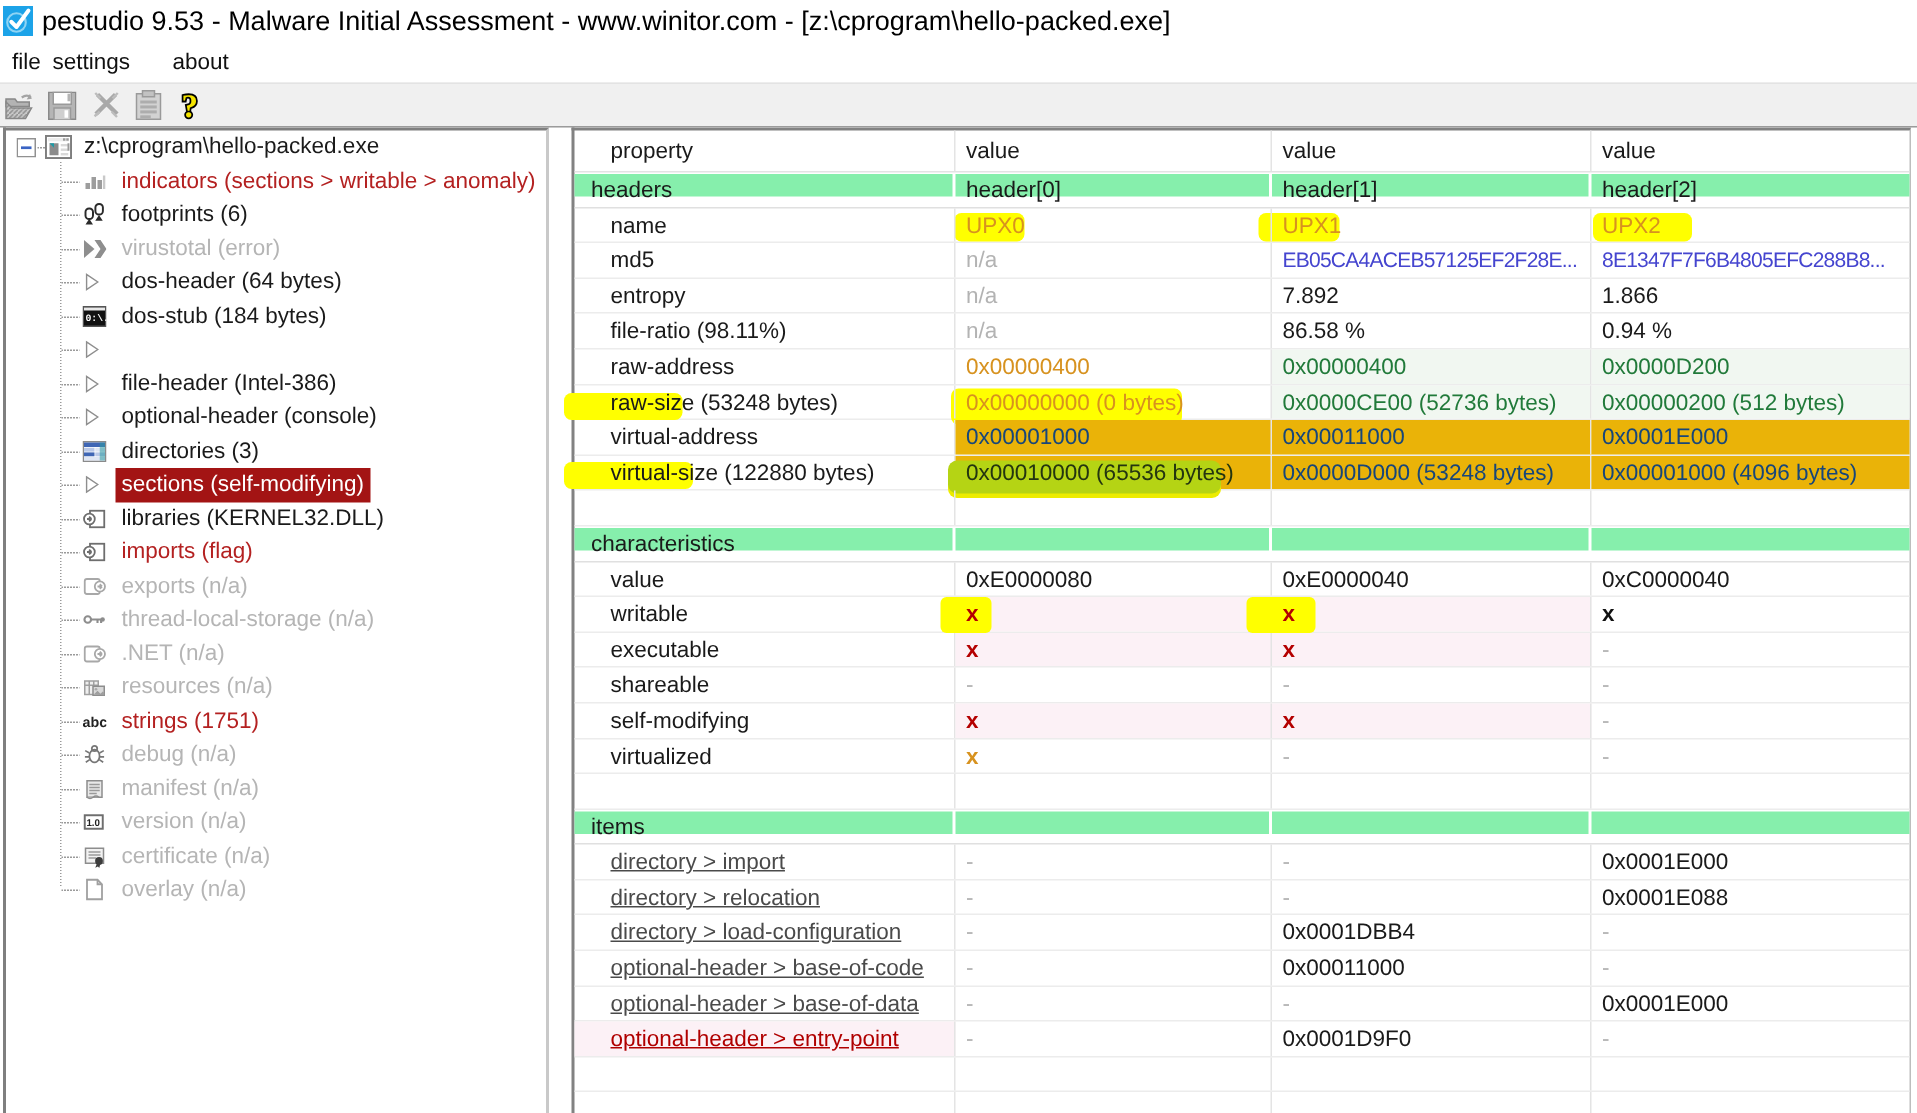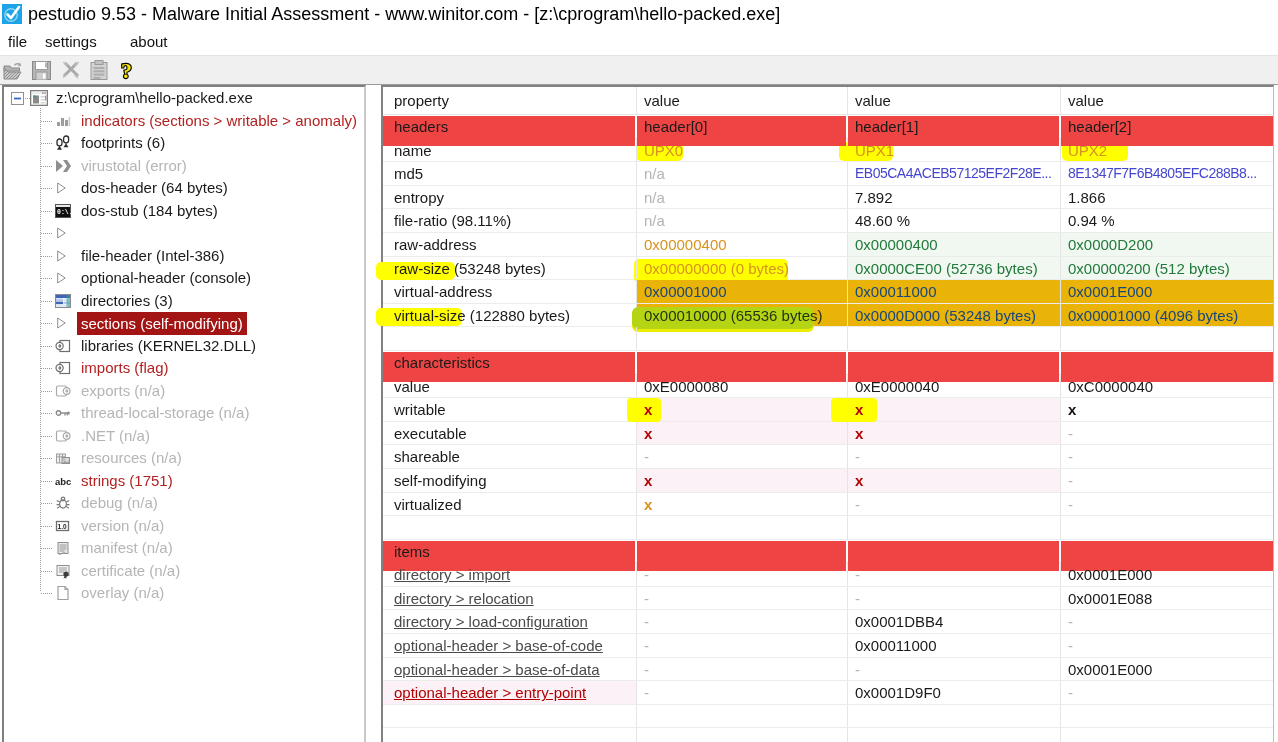--- a/index.html
+++ b/index.html
@@ -17,27 +17,27 @@
 .ticon{position:absolute;left:51px;top:3px;width:16px;height:16px}
 .vdots{position:absolute;left:36px;top:21px;width:1px;height:483px;background-image:repeating-linear-gradient(to bottom,#9a9a9a 0 1px,transparent 1px 2px)}
 .hdots{position:absolute;left:37px;top:11px;width:12px;height:1px;background-image:repeating-linear-gradient(to right,#9a9a9a 0 1px,transparent 1px 2px)}
 .red{color:#b42121}
 .gyt{color:#b5b5b5}
 .tri{position:absolute;left:53px;top:5px}
 
 #hdr{height:28px;line-height:27px;display:flex;border-bottom:1px solid #e3e3e3;box-sizing:border-box}
 .r{height:23.6px;line-height:23.6px;display:flex;position:relative;box-sizing:border-box;border-bottom:1px solid #ececec}
 .c{box-sizing:border-box;border-right:1px solid #e4e4e4;padding-left:7px;white-space:pre;overflow:visible;position:relative;z-index:2}
-.c0{width:254px;padding-left:11px}
+.c0{width:254px;padding-left:24px}
 .c1{width:211px}
 .c2{width:213px}
 .c3{width:212px;border-right:none}
 .band{border-bottom:1px solid #e0e0e0}
 .band .c{border-right:none;padding:0}
-.band .in{display:block;height:30px;line-height:21.5px;margin:1px 2px 1px 0;background:#ef4444;padding-left:7px}
+.band .in{display:block;height:15px;line-height:21.5px;margin:1px 2px 1px 0;background:#86efac;padding-left:7px}
 .band .c0 .in{padding-left:11px}
 .band .c3 .in{margin-right:0}
 .gb{background:#f1f7f1}
 .bb{background:#eab308}
 .pk{background:#fcf1f6}
 .or{color:#d7921f}
 .gr{color:#217a3a}
 .bl{color:#17467a}
 .gy{color:#b3b3b3}
 .lk{color:#4545cf;font-size:14px;letter-spacing:-0.5px}
@@ -53,22 +53,22 @@
 
 <svg class="abs" style="left:2px;top:4px" width="20" height="20" viewBox="0 0 20 20">
     <rect x="0" y="0" width="20" height="20" fill="#1ca3e8"></rect>
     <circle cx="9" cy="11" r="6.2" fill="none" stroke="#8ed4f4" stroke-width="1.4"></circle>
     <path d="M5.5 10.5 L9 14 L17 3" fill="none" stroke="#fff" stroke-width="2.6" stroke-linecap="round" stroke-linejoin="round"></path>
   </svg>
 <div id="title">pestudio 9.53 - Malware Initial Assessment - www.winitor.com - [z:\cprogram\hello-packed.exe]</div>
 
 <div id="menubar">
     <span style="left:8px">file</span>
-    <span style="left:45px">settings</span>
-    <span style="left:130px">about</span>
+    <span style="left:35px">settings</span>
+    <span style="left:115px">about</span>
   </div>
 
 <div id="toolbar">
 <svg class="abs" style="left:3px;top:5px" width="21" height="20" viewBox="0 0 21 20">
       <defs>
         <pattern id="ht" width="3" height="3" patternUnits="userSpaceOnUse">
           <rect width="3" height="3" fill="#c9c9c9"></rect>
           <path d="M0 3 L3 0" stroke="#8f8f8f" stroke-width="1"></path>
         </pattern>
       </defs>
@@ -200,28 +200,28 @@
       </svg><span class="txt gyt">resources (n/a)</span></div>
 <div class="trow"><div class="hdots"></div><svg class="ticon" viewBox="0 0 16 16">
         <text x="0" y="11.5" font-size="9.5" font-weight="bold" fill="#222" font-family="Liberation Sans">abc</text>
       </svg><span class="txt red">strings (1751)</span></div>
 <div class="trow"><div class="hdots"></div><svg class="ticon" viewBox="0 0 16 16">
         <ellipse cx="8" cy="9" rx="3.4" ry="4.2" fill="none" stroke="#777" stroke-width="1.2"></ellipse>
         <circle cx="8" cy="4" r="1.8" fill="none" stroke="#777" stroke-width="1.2"></circle>
         <path d="M4.6 7 L1.8 5.4 M4.6 9.6 H1.6 M4.8 11.4 L2.2 13.2 M11.4 7 L14.2 5.4 M11.4 9.6 H14.4 M11.2 11.4 L13.8 13.2" stroke="#777" stroke-width="1.1"></path>
       </svg><span class="txt gyt">debug (n/a)</span></div>
 <div class="trow"><div class="hdots"></div><svg class="ticon" viewBox="0 0 16 16">
-        <rect x="1.5" y="3.5" width="12" height="9" fill="#fff" stroke="#6e6e6e" stroke-width="1.3"></rect>
-        <text x="2.6" y="10.5" font-size="6.5" font-weight="bold" fill="#222" font-family="Liberation Sans">1.0</text>
-      </svg><span class="txt gyt">version (n/a)</span></div>
-<div class="trow"><div class="hdots"></div><svg class="ticon" viewBox="0 0 16 16">
         <rect x="3" y="2.5" width="10" height="11" fill="#e9e9e9" stroke="#8d8d8d"></rect>
         <path d="M4.5 5 h7 M4.5 7 h7 M4.5 9 h7 M4.5 11 h5" stroke="#9a9a9a"></path>
         <path d="M3 13.5 q2 1.6 4 0 q2 -1.6 4 0" fill="#c9c9c9" stroke="#8d8d8d"></path>
       </svg><span class="txt gyt">manifest (n/a)</span></div>
+<div class="trow"><div class="hdots"></div><svg class="ticon" viewBox="0 0 16 16">
+        <rect x="1.5" y="3.5" width="12" height="9" fill="#fff" stroke="#6e6e6e" stroke-width="1.3"></rect>
+        <text x="2.6" y="10.5" font-size="6.5" font-weight="bold" fill="#222" font-family="Liberation Sans">1.0</text>
+      </svg><span class="txt gyt">version (n/a)</span></div>
 <div class="trow"><div class="hdots"></div><svg class="ticon" viewBox="0 0 16 16">
         <rect x="2" y="2.5" width="12" height="10" fill="#f2f2f2" stroke="#8d8d8d"></rect>
         <path d="M4 5 h8 M4 7 h8 M4 9 h5" stroke="#9a9a9a"></path>
         <circle cx="11" cy="11" r="2.6" fill="#3c3c3c"></circle>
         <path d="M9.5 13 l-1 2.5 1.8 -0.8 0.9 1 0.6 -2.5" fill="#3c3c3c"></path>
       </svg><span class="txt gyt">certificate (n/a)</span></div>
 <div class="trow"><div class="hdots"></div><svg class="ticon" viewBox="0 0 16 16">
         <path d="M3 1.5 h7 l3 3 V14.5 H3 z" fill="#fff" stroke="#a0a0a0" stroke-width="1.2"></path>
         <path d="M10 1.5 v3 h3" fill="none" stroke="#a0a0a0" stroke-width="1.2"></path>
       </svg><span class="txt gyt">overlay (n/a)</span></div>
@@ -257,21 +257,21 @@
     </div>
 <div class="r">
       <div class="c c0">entropy</div>
       <div class="c c1 gy">n/a</div>
       <div class="c c2">7.892</div>
       <div class="c c3">1.866</div>
     </div>
 <div class="r">
       <div class="c c0">file-ratio (98.11%)</div>
       <div class="c c1 gy">n/a</div>
-      <div class="c c2">48.60 %</div>
+      <div class="c c2">86.58 %</div>
       <div class="c c3">0.94 %</div>
     </div>
 <div class="r">
       <div class="c c0">raw-address</div>
       <div class="c c1 or">0x00000400</div>
       <div class="c c2 gr gb">0x00000400</div>
       <div class="c c3 gr gb">0x0000D200</div>
     </div>
 <div class="r">
       <div class="hl" style="left:-7px;top:5px;width:79px;height:18.5px"></div>

